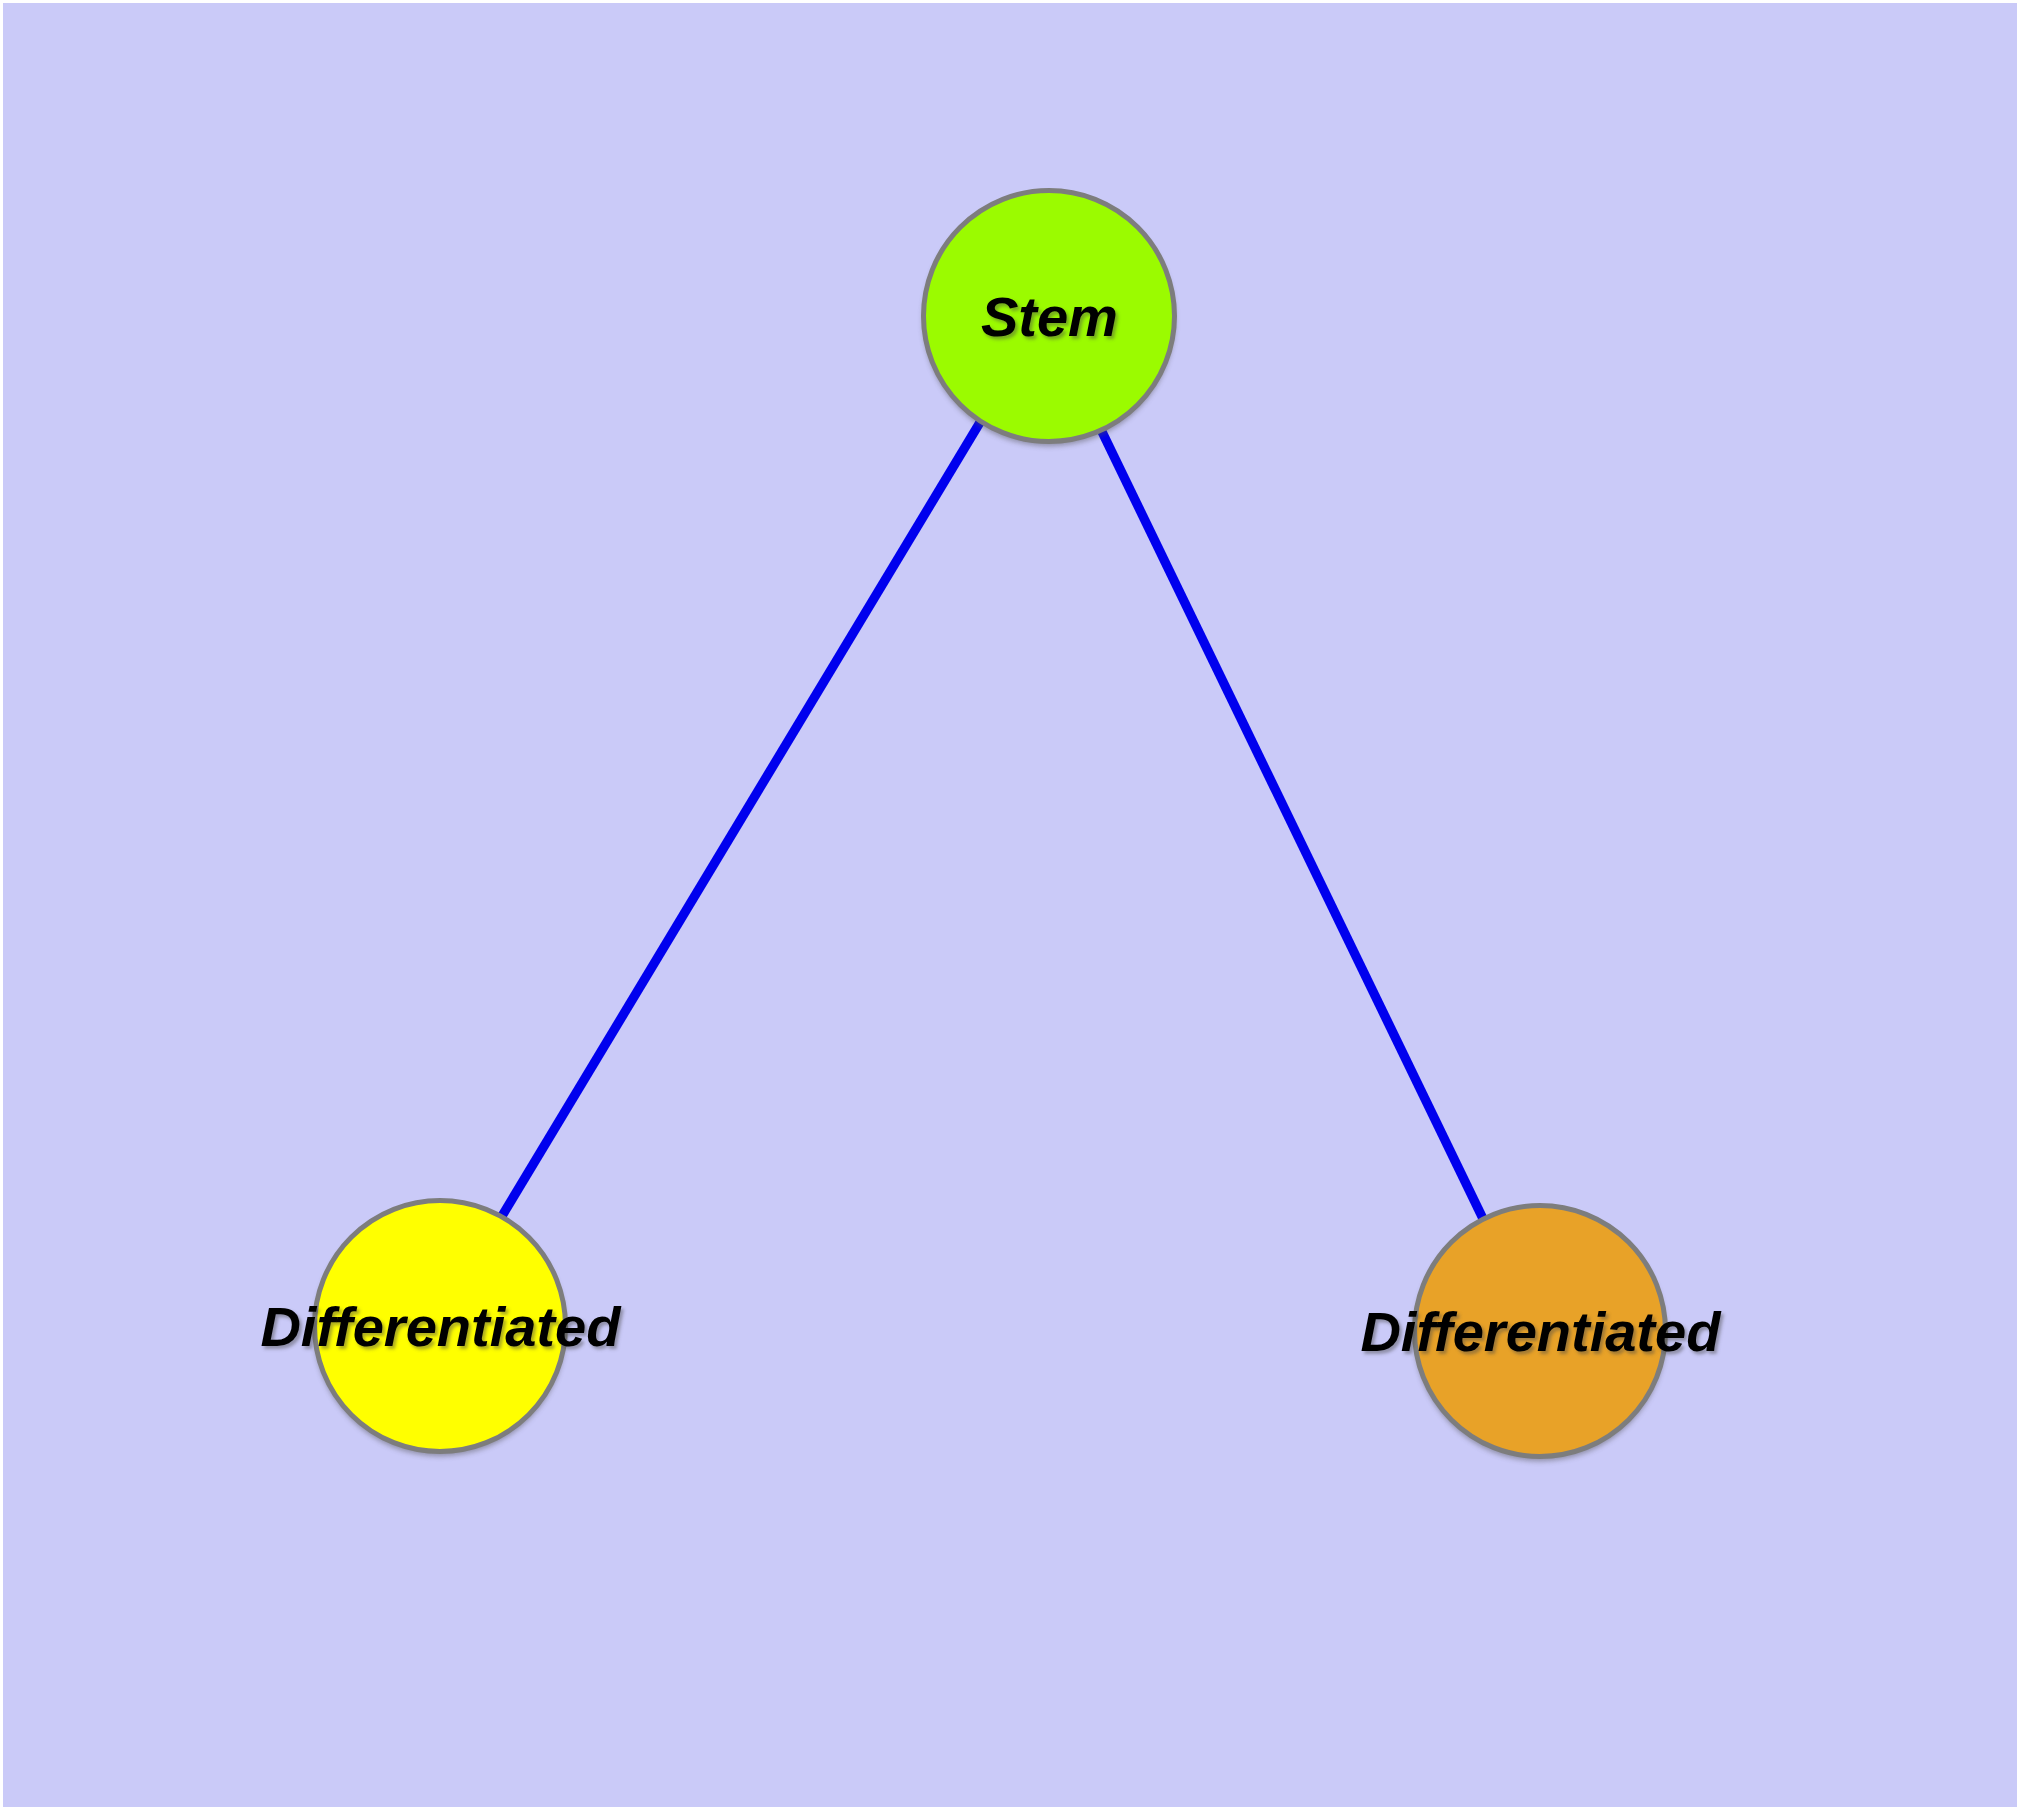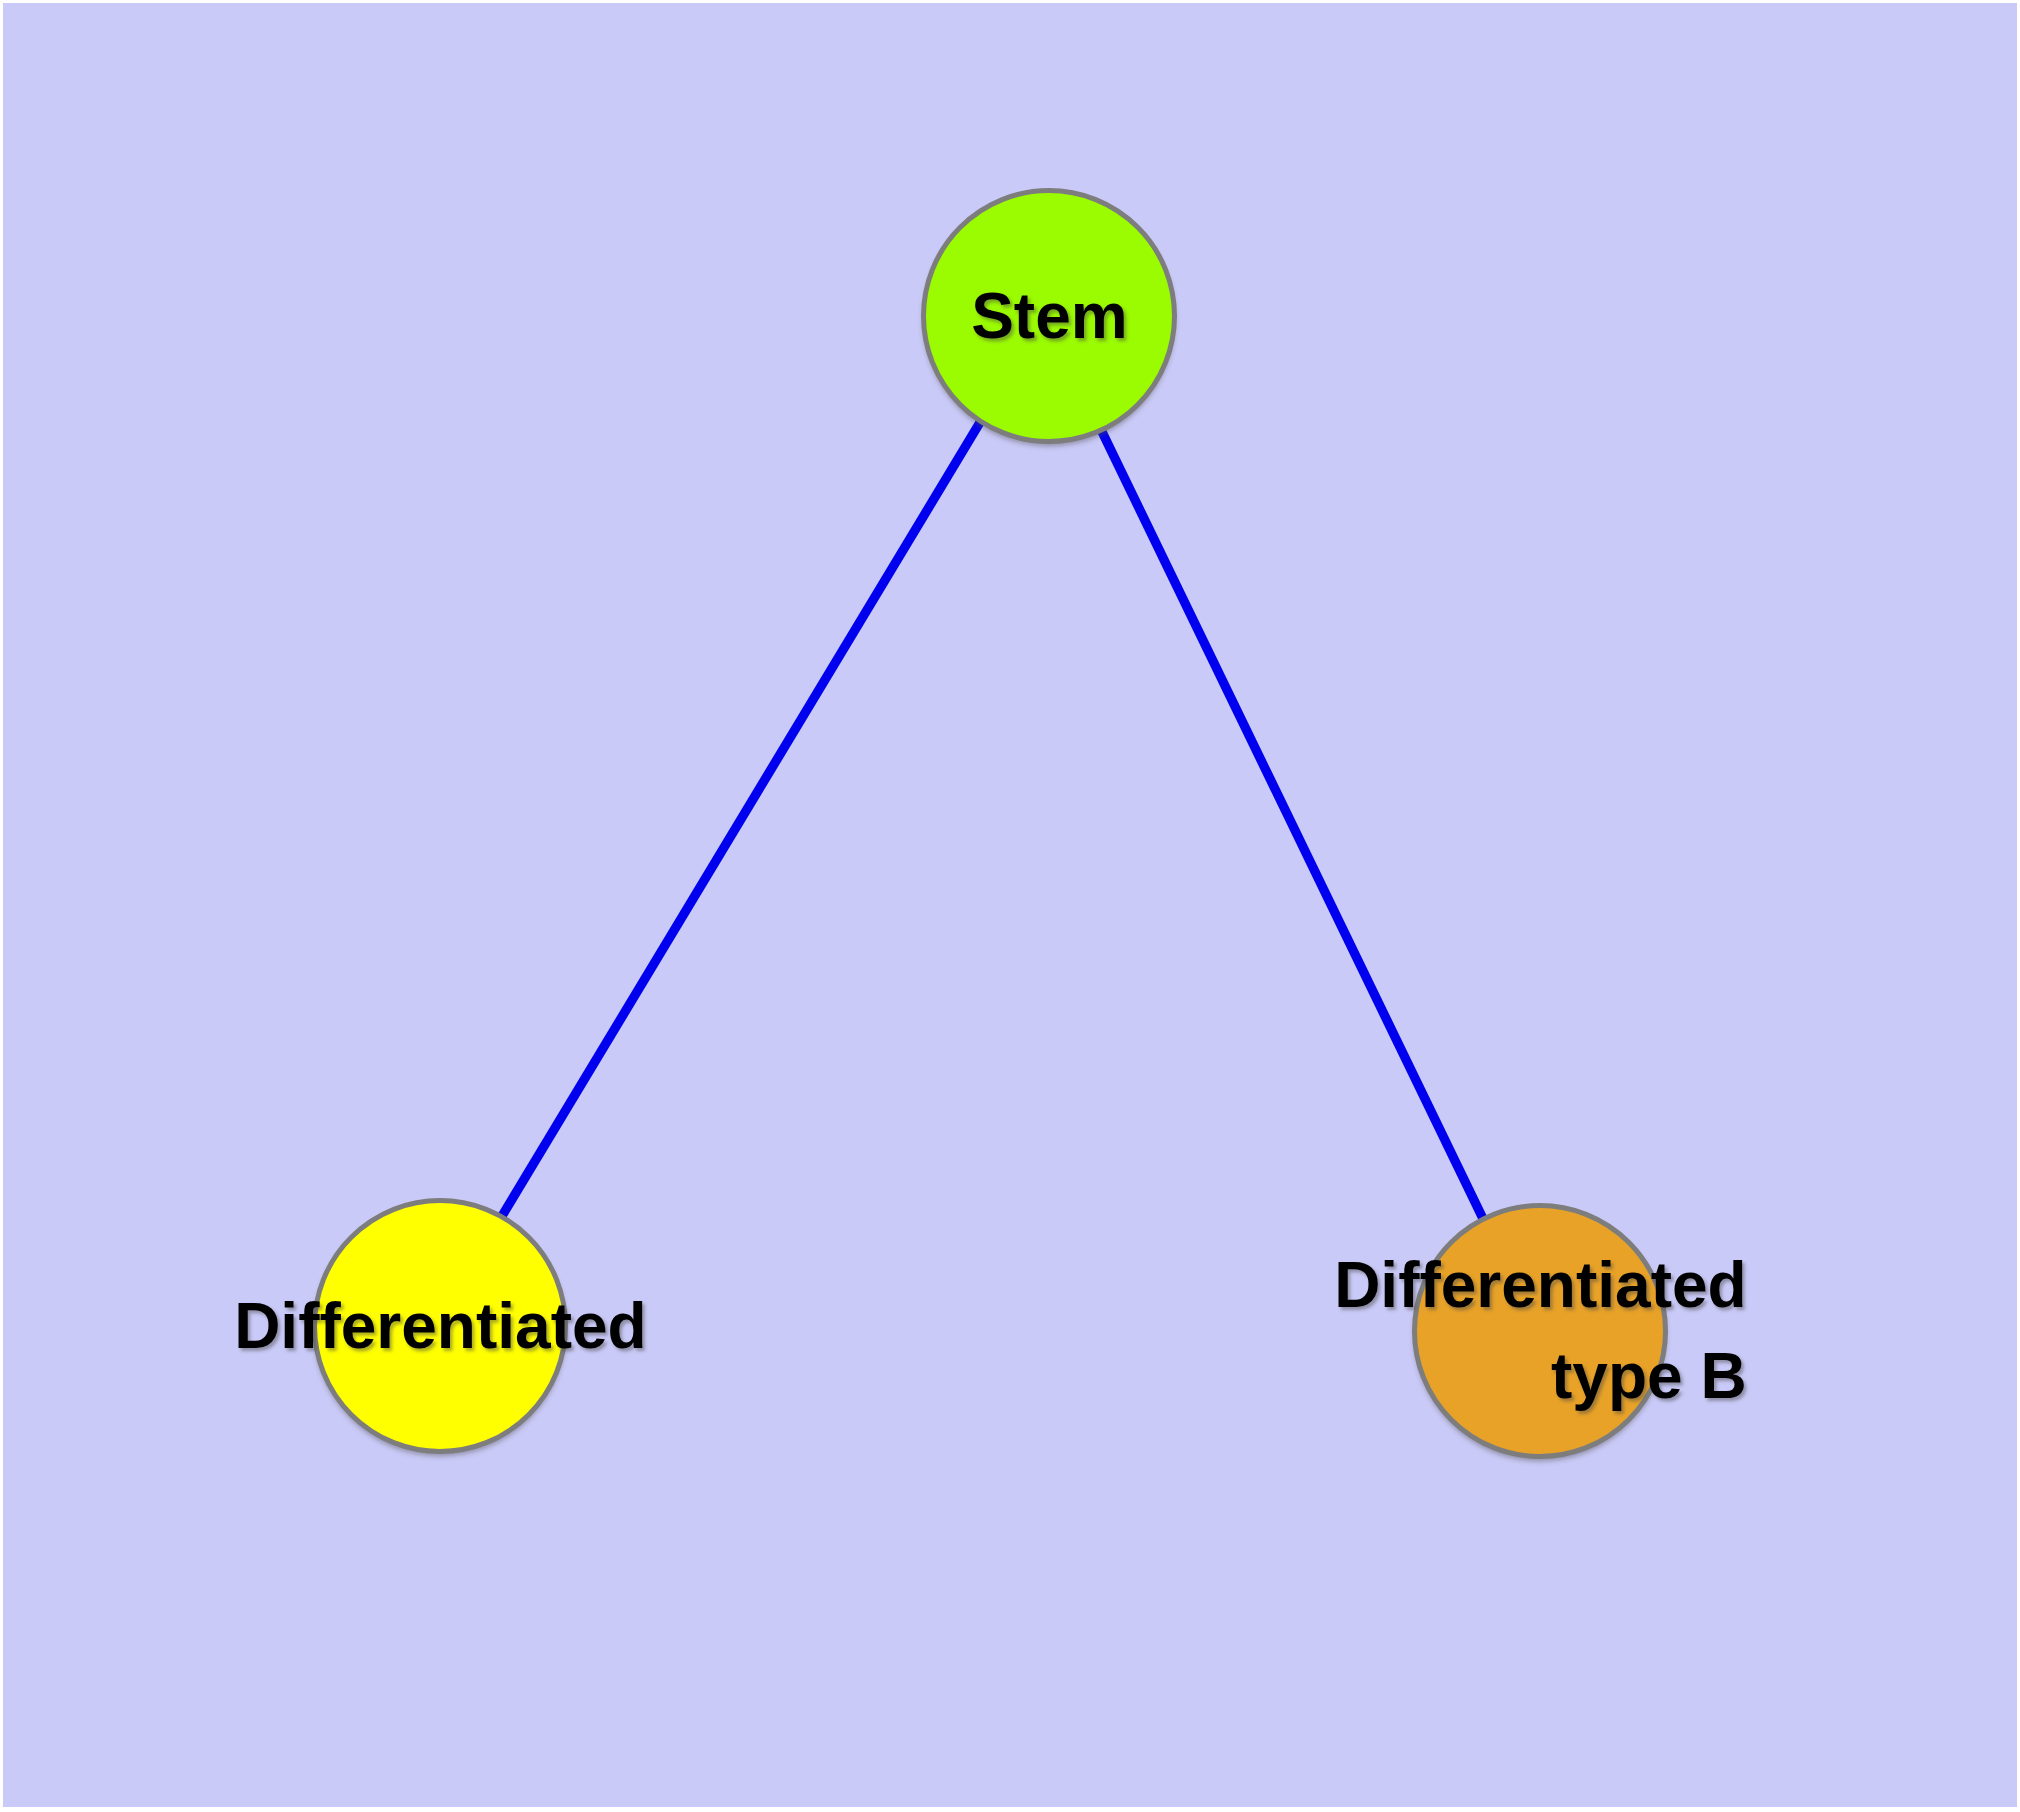--- a/index.html
+++ b/index.html
@@ -40,28 +40,29 @@
     box-shadow: 0 4.2px 5.1px -1.7px rgba(80,80,80,0.45);
   }
   .node-stem  { left: 918px; top: 185px; }
   .node-typeA { left: 309px;  top: 1195px; }
   .node-typeB { left: 1409px; top: 1200px; }
   .label {
     position: absolute;
     left: 50%;
     top: 50%;
     transform: translate(-50%, -50%);
-    text-align: right;
+    text-align: left;
     white-space: nowrap;
     font-weight: bold;
-    font-size: 64px;
+    font-size: 56px;
     line-height: 91px;
     color: #000000; 
     text-shadow: 2.5px 3.4px 3.4px rgba(70,70,70,0.45);
     pointer-events: none;
+    font-style: italic;
   }
 </style>
 </head>
 <body>
 
 <div class="canvas">
   <div class="board" data-fill="diagram.background_color" style="background-color: rgb(202, 202, 248);">
 
     <svg class="edges" viewBox="0 0 2384 2138">
       <line x1="1234" y1="369" x2="516" y2="1561" stroke-width="11" stroke-linecap="butt" stroke="#0000EE"></line>
@@ -76,19 +77,18 @@
 
     <div class="node node-typeA" data-fill="diagram.nodes.1.fill" style="background-color: rgb(255, 255, 0); border-color: rgb(125, 125, 125);">
       <div class="label" style="color: rgb(0, 0, 0);">
         <div>Differentiated</div>
       </div>
     </div>
 
     <div class="node node-typeB" data-fill="diagram.nodes.2.fill" style="background-color: rgb(232, 162, 40); border-color: rgb(125, 125, 125);">
       <div class="label" style="color: rgb(0, 0, 0);">
         <div>Differentiated</div>
-        <div>type B</div>
       </div>
     </div>
 
   </div>
 </div>
 
 
 </body></html>

